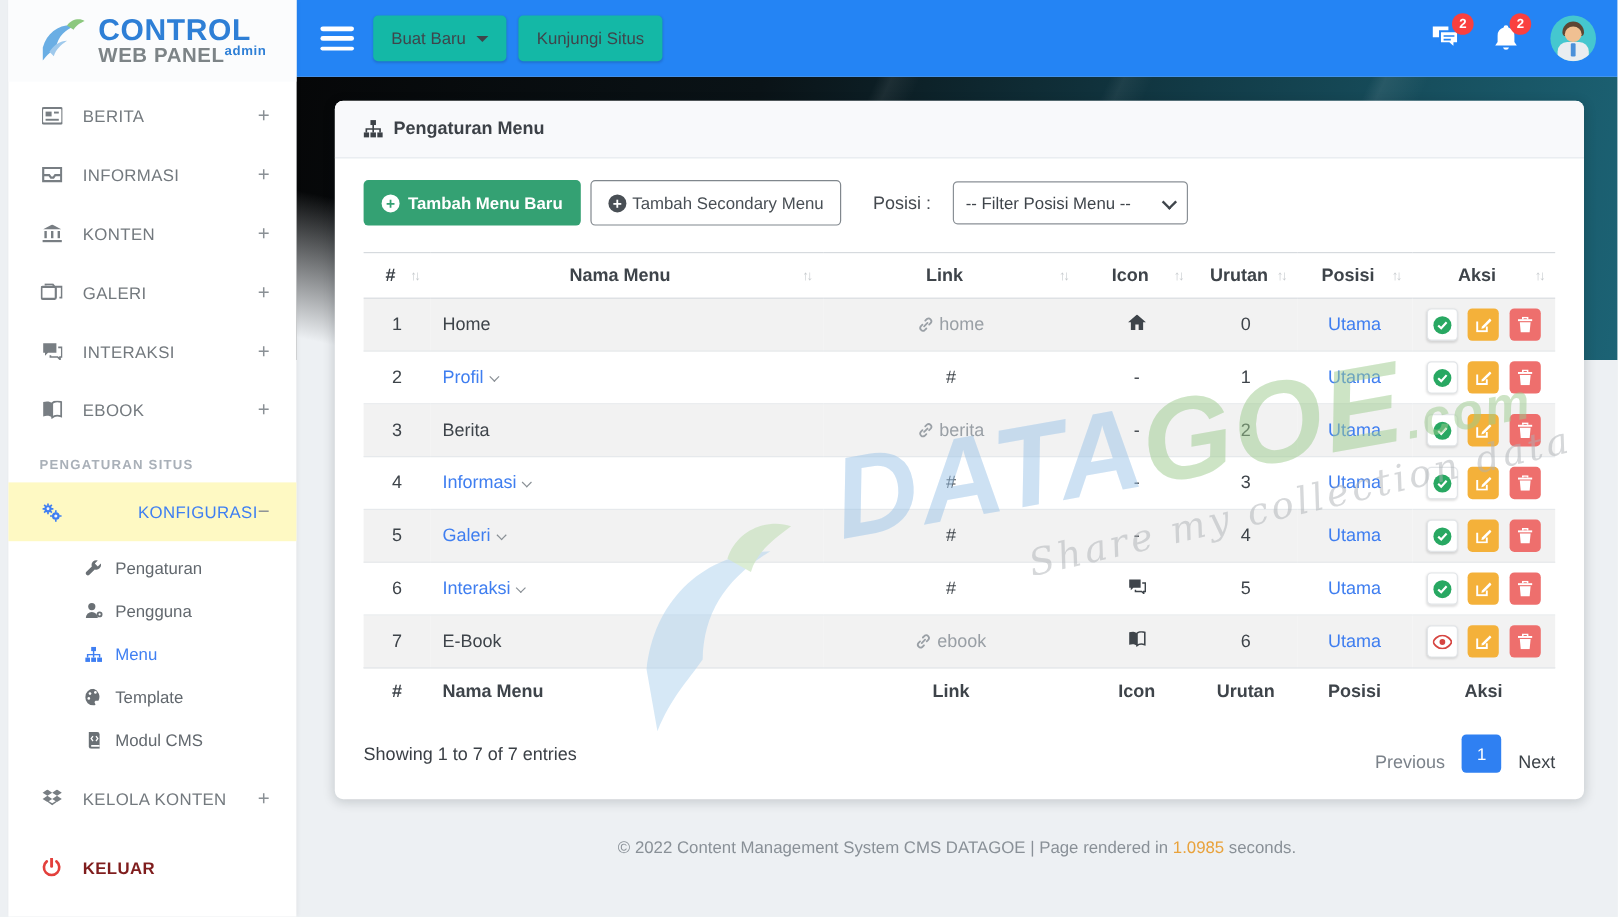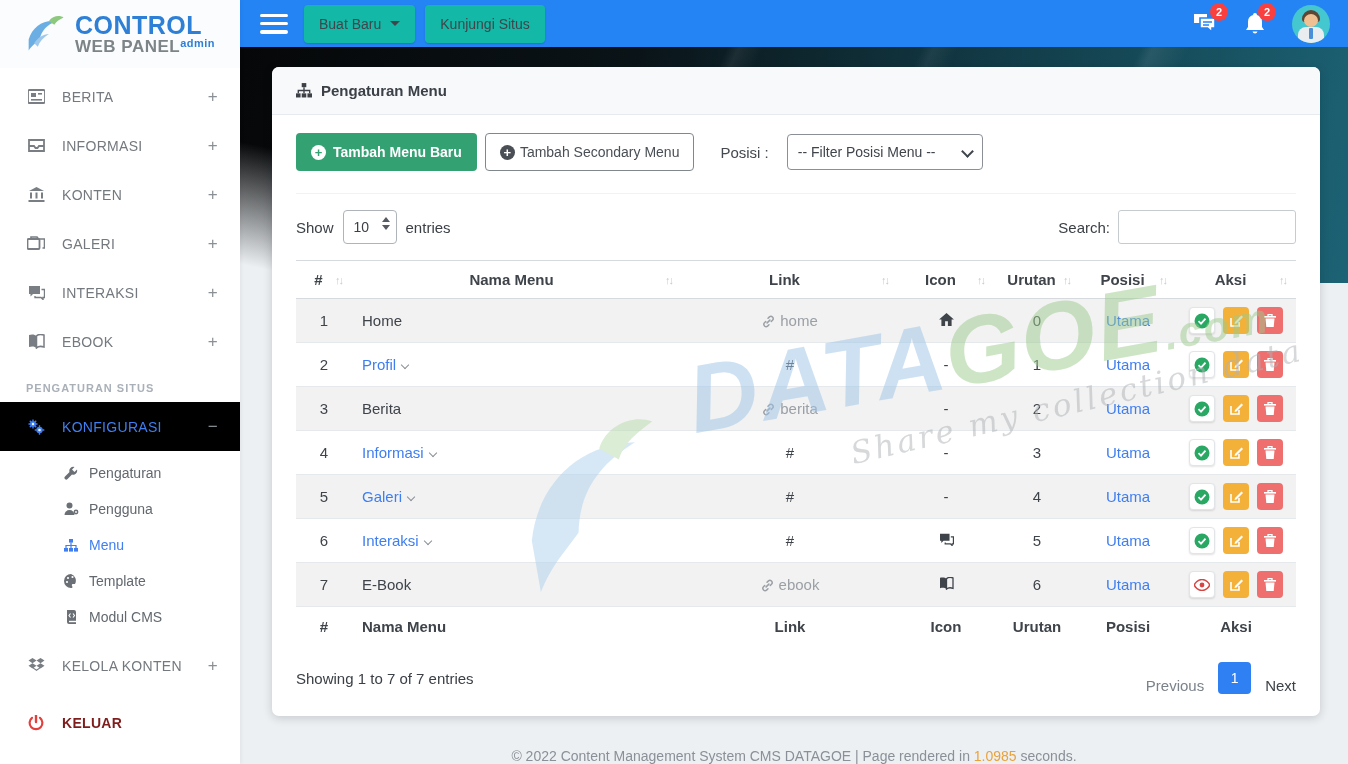--- a/index.html
+++ b/index.html
@@ -1,34 +1,34 @@
 <!DOCTYPE html>
 <html><head>
 <meta charset="utf-8">
 <style>
   * { margin:0; padding:0; box-sizing:border-box; }
   html,body { width:1348px; height:764px; overflow:hidden; font-family:"Liberation Sans", sans-serif; background:#edf0f3; }
-  .app { display:flex; width:1348px; height:764px; }
+  .app { display:flex; width:1348px; height:764px;padding-left:7px; }
 
   
   .sidebar { width:240px; min-width:240px; background:#fff; height:764px; z-index:30; box-shadow:1px 0 4px rgba(0,0,0,.06); }
   .logo { height:68px; display:flex; align-items:center; justify-content:center; background:#fbfcfd; }
   .logo-bird { width:44px; height:44px; margin-right:6px; }
   .logo-text { line-height:1; }
   .logo-line1 { font-size:25px; font-weight:bold; color:#2e7fd6; letter-spacing:.5px; }
   .logo-line2 { font-size:17px; font-weight:bold; color:#7d8487; letter-spacing:.5px; }
   .logo-badge { font-size:11px; color:#2e7fd6; font-weight:bold; vertical-align:top; }
   .nav { padding-top:4px; }
   .nav-item { display:flex; align-items:center; height:49px; padding:0 22px 0 26px; color:#73797e; font-size:14px; letter-spacing:.3px; cursor:pointer; }
   .nav-item .nico { width:20px; height:16px; margin-right:16px; display:flex; align-items:center; justify-content:center; }
   .nav-item .nico svg { fill:#787e83; }
   .nav-label { flex:1; }
   .nav-plus { color:#8a9095; font-size:17px; font-weight:normal; }
   .section-label { padding:16px 26px 8px 26px; font-size:11px; font-weight:bold; color:#a9b0b8; letter-spacing:1px; }
-  .nav-item.active { background:#000000; color:#3f7ff2; }
+  .nav-item.active { background:#fef9c3; color:#3f7ff2;text-align:right; }
   .nav-item.active .nico svg { fill:#3f7ff2; }
   .subnav { padding:4px 0 6px 0; }
   .subnav-item { display:flex; align-items:center; height:36px; padding-left:62px; font-size:14px; color:#62686e; cursor:pointer; }
   .subnav-item .nico { width:18px; margin-right:9px; display:flex; justify-content:center; }
   .subnav-item .nico svg { fill:#6a7075; }
   .subnav-item.active { color:#3f7ff2; }
   .subnav-item.active .nico svg { fill:#3f7ff2; }
   .nav-item.logout { color:#7f1d1d; font-weight:bold; margin-top:8px; }
   .nav-item.logout .nico svg { fill:#e3403c; }
 
@@ -378,35 +378,20 @@
             <button class="btn-outline">
               <span class="plus-circle dark">+</span>
               <span>Tambah Secondary Menu</span>
             </button>
             <span class="posisi-label">Posisi :</span>
             <span class="select-wrap">
               <select><option>-- Filter Posisi Menu --</option></select>
             </span>
           </div>
 
-          <div class="dt-top">
-            <span>Show</span>
-            <span class="len-wrap">
-              <select><option>10</option></select>
-              <span class="updown">
-                  <i class="up"></i>
-                  <i class="dn"></i>
-                </span>
-            </span>
-            <span>entries</span>
-            <span class="search-wrap">
-              <label>Search:</label>
-              <input type="text" value="" style="">
-            </span>
-          </div>
 
           <table class="dt">
             <thead>
               <tr>
                 <th style="width:56px">
                     <span class="th-flex">
                       <span class="th-label">#</span>
                       <span class="sort">↑↓</span>
                     </span>
                   </th>

